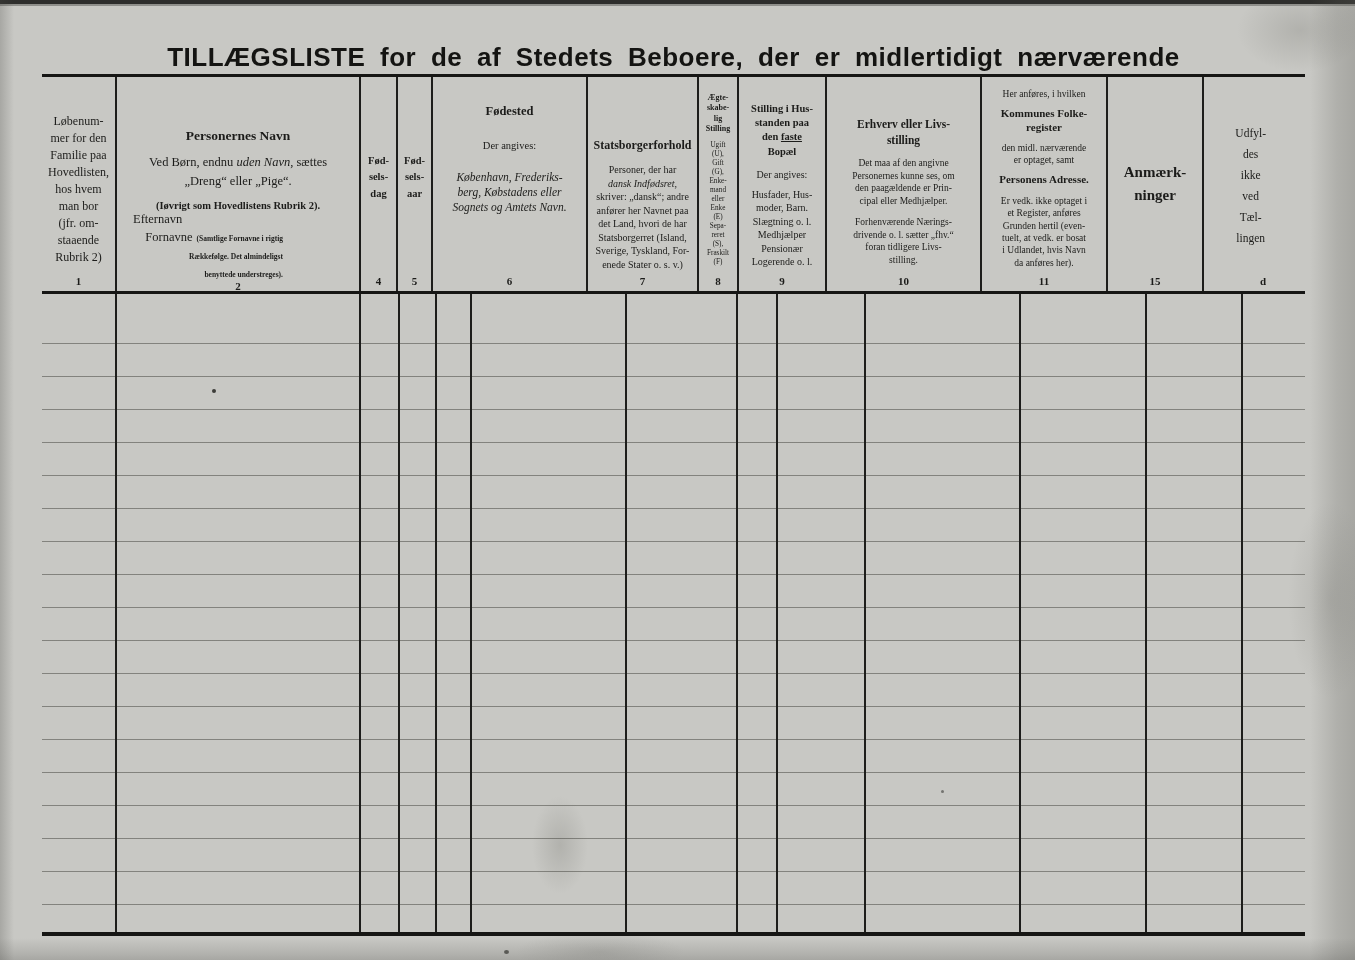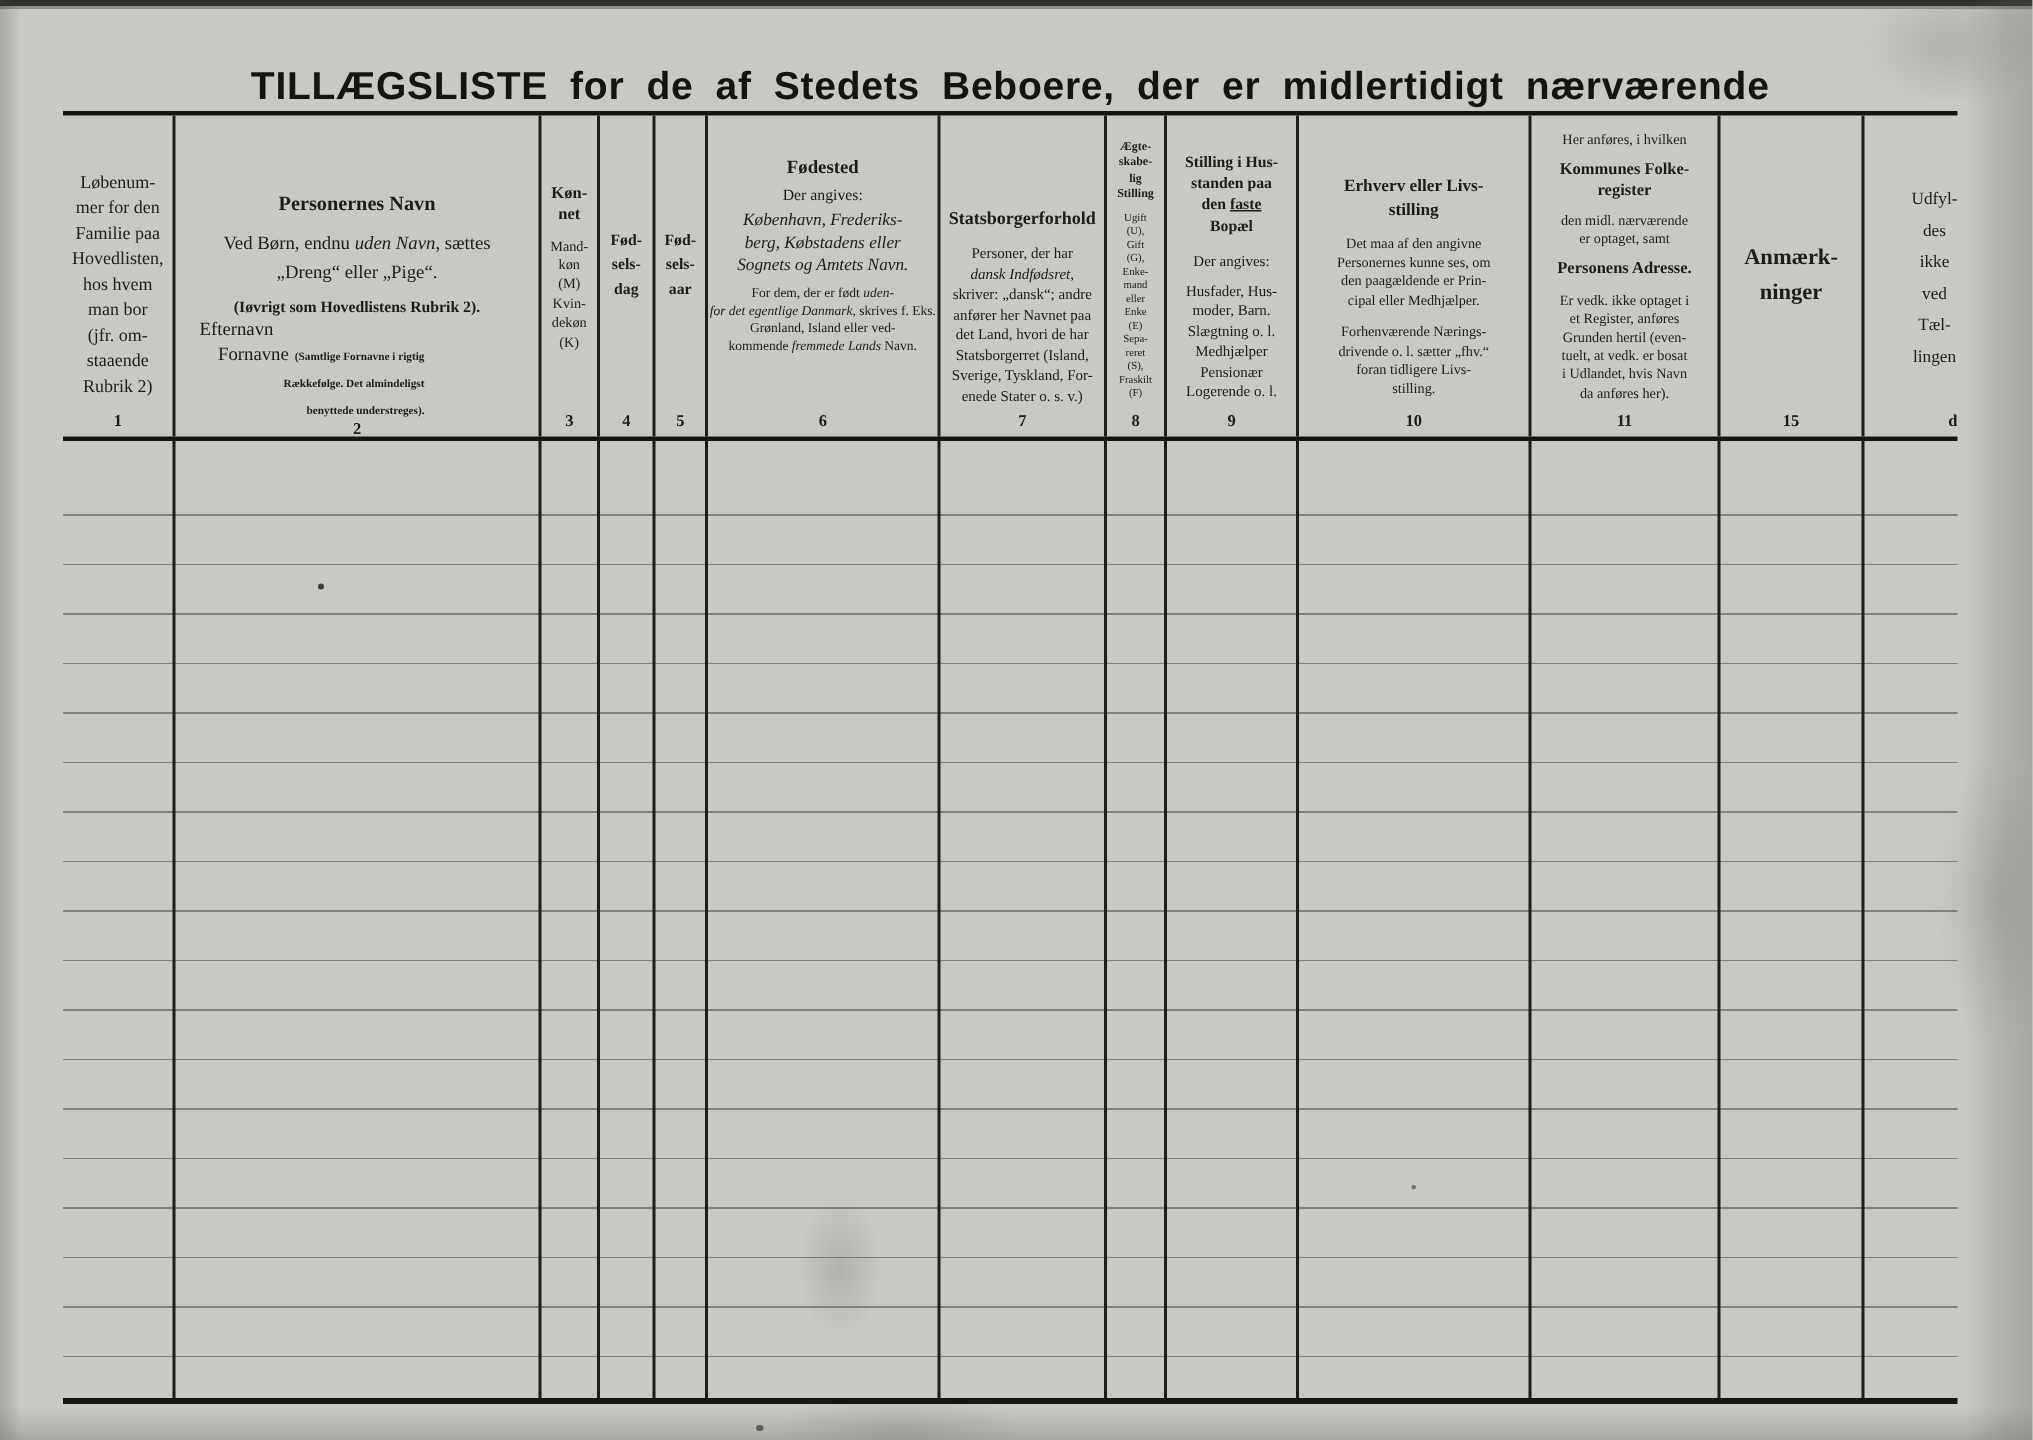--- a/index.html
+++ b/index.html
@@ -48,21 +48,21 @@
   }
   .header-row{display:flex;height:217px;box-sizing:border-box;border-bottom:3px solid #161614;}
   .body-row{position:relative;height:638px;}
   .rules{position:absolute;left:0;right:0;top:17px;height:610px;
     background:repeating-linear-gradient(to bottom,rgba(0,0,0,0) 0 32px,rgba(62,62,56,.50) 32px 33px);}
   .bcols{position:relative;display:flex;height:100%;}
 
   .cell{box-sizing:border-box;border-right:2px solid #1d1d1b;flex:none;}
   .cell.last{border-right:none;align-items:flex-end;}
   .c1{width:75px;}  .c2{width:244px;} .c3{width:39px;} .c4{width:37px;}
-  .c5{width:35px;}  .c6{width:155px;} .c7{width:111px;} .c8{width:40px;}
+  .c5{width:35px;}  .c6{width:155px;gap:15px;} .c7{width:111px;} .c8{width:40px;}
   .c9{width:88px;}  .c10{width:155px;} .c11{width:126px;} .c12{width:96px;}
   .c13{width:62px;}
 
   .hcell{display:flex;flex-direction:column;align-items:center;text-align:center;
     white-space:pre-line;overflow:hidden;}
   .num{margin-top:auto;padding-bottom:4px;font-weight:bold;font-size:11px;line-height:1;}
   .i{font-style:italic;}
   .u{text-decoration:underline;}
 
   
@@ -135,31 +135,20 @@
           <span class="t2-fornavne-wrap">
             <span class="t2-fornavne">Fornavne</span>
             <span class="t2-note">(Samtlige Fornavne i rigtig
 Rækkefølge. Det almindeligst
 benyttede understreges).</span>
           </span>
         </div>
         <div class="num">2</div>
       </div>
 
-      <div class="cell c3 hcell">
-        <div class="t3-title">Køn-
-net</div>
-        <div class="t3-text">Mand-
-køn
-(M)
-Kvin-
-dekøn
-(K)</div>
-        <div class="num">3</div>
-      </div>
 
       <div class="cell c4 hcell">
         <div class="t45-title">Fød-
 sels-
 dag</div>
         <div class="num">4</div>
       </div>
 
       <div class="cell c5 hcell">
         <div class="t45-title">Fød-
@@ -167,24 +156,20 @@
 aar</div>
         <div class="num">5</div>
       </div>
 
       <div class="cell c6 hcell">
         <div class="t6-title">Fødested</div>
         <div class="t6-sub">Der angives:</div>
         <div class="t6-main">København, Frederiks-
 berg, Købstadens eller
 Sognets og Amtets Navn.</div>
-        <div class="t6-note"><span>For dem, der er født </span><span class="i">uden-
-for det egentlige Danmark,</span><span> skrives f. Eks.
-Grønland, Island eller ved-
-kommende </span><span class="i">fremmede Lands</span><span> Navn.</span></div>
         <div class="num">6</div>
       </div>
 
       <div class="cell c7 hcell">
         <div class="t7-title">Statsborgerforhold</div>
         <div class="t7-body"><span>Personer, der har
 </span><span class="i">dansk Indfødsret</span><span>,
 skriver: „dansk“; andre
 anfører her Navnet paa
 det Land, hvori de har

